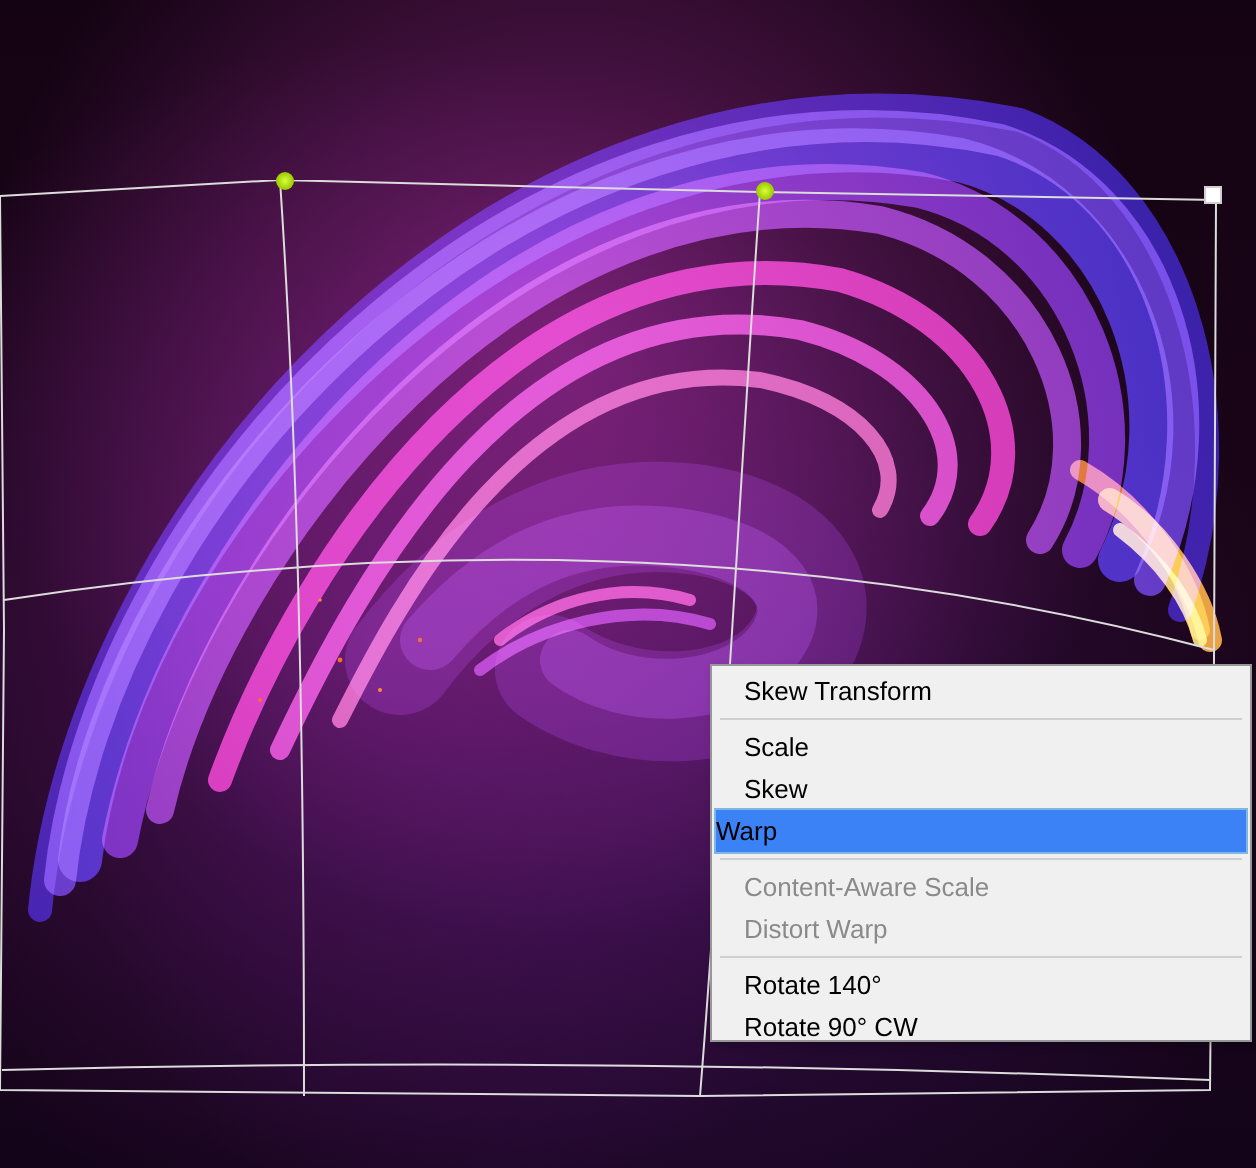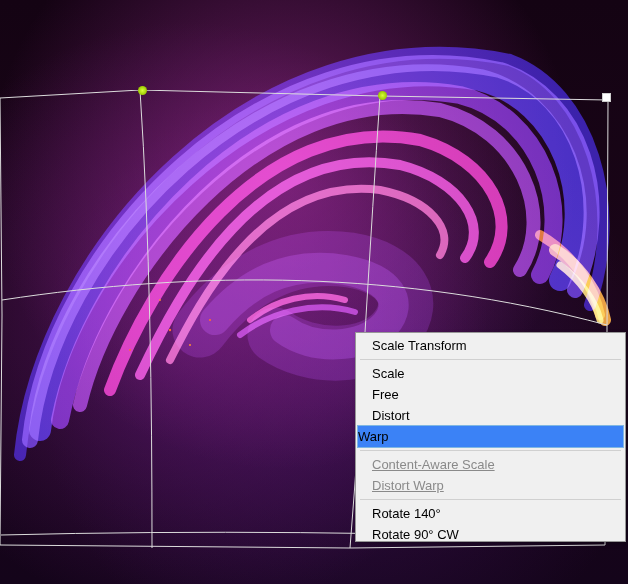--- a/index.html
+++ b/index.html
@@ -73,21 +73,20 @@
     color: #000;
   }
   .menu-item {
     padding: 3px 10px 3px 14px;
     line-height: 15px;
     white-space: nowrap;
     cursor: default;
   }
   .menu-item.disabled {
     color: #8a8a8a;
-    text-decoration: underline;
   }
   .menu-item.highlight {
     background: #3b82f6;
     border: 1px solid #7fb7e2;
     margin: -1px;
     padding: 3px 10px 3px 0;
   }
   .menu-sep {
     height: 1px;
     margin: 3px 2px;
@@ -141,25 +140,24 @@
       <path d="M 1 445 C 200 440, 400 442, 605 450"></path>
     </g>
   </svg>
 
   <div class="handle" style="left:602px; top:93px;"></div>
 
   <div class="anchor" style="left:142px; top:90px;"></div>
   <div class="anchor" style="left:382px; top:95px;"></div>
 
   <div class="context-menu">
-    <div class="menu-item">Scale Transform</div>
+    <div class="menu-item">Skew Transform</div>
     <div class="menu-sep"></div>
     <div class="menu-item">Scale</div>
-    <div class="menu-item">Free</div>
-    <div class="menu-item">Distort</div>
+    <div class="menu-item">Skew</div>
     <div class="menu-item highlight">Warp</div>
     <div class="menu-sep"></div>
     <div class="menu-item disabled">Content-Aware Scale</div>
     <div class="menu-item disabled">Distort Warp</div>
     <div class="menu-sep"></div>
     <div class="menu-item">Rotate 140°</div>
     <div class="menu-item" style="margin-bottom:-6px;">Rotate 90° CW</div>
   </div>
 </div>
 

